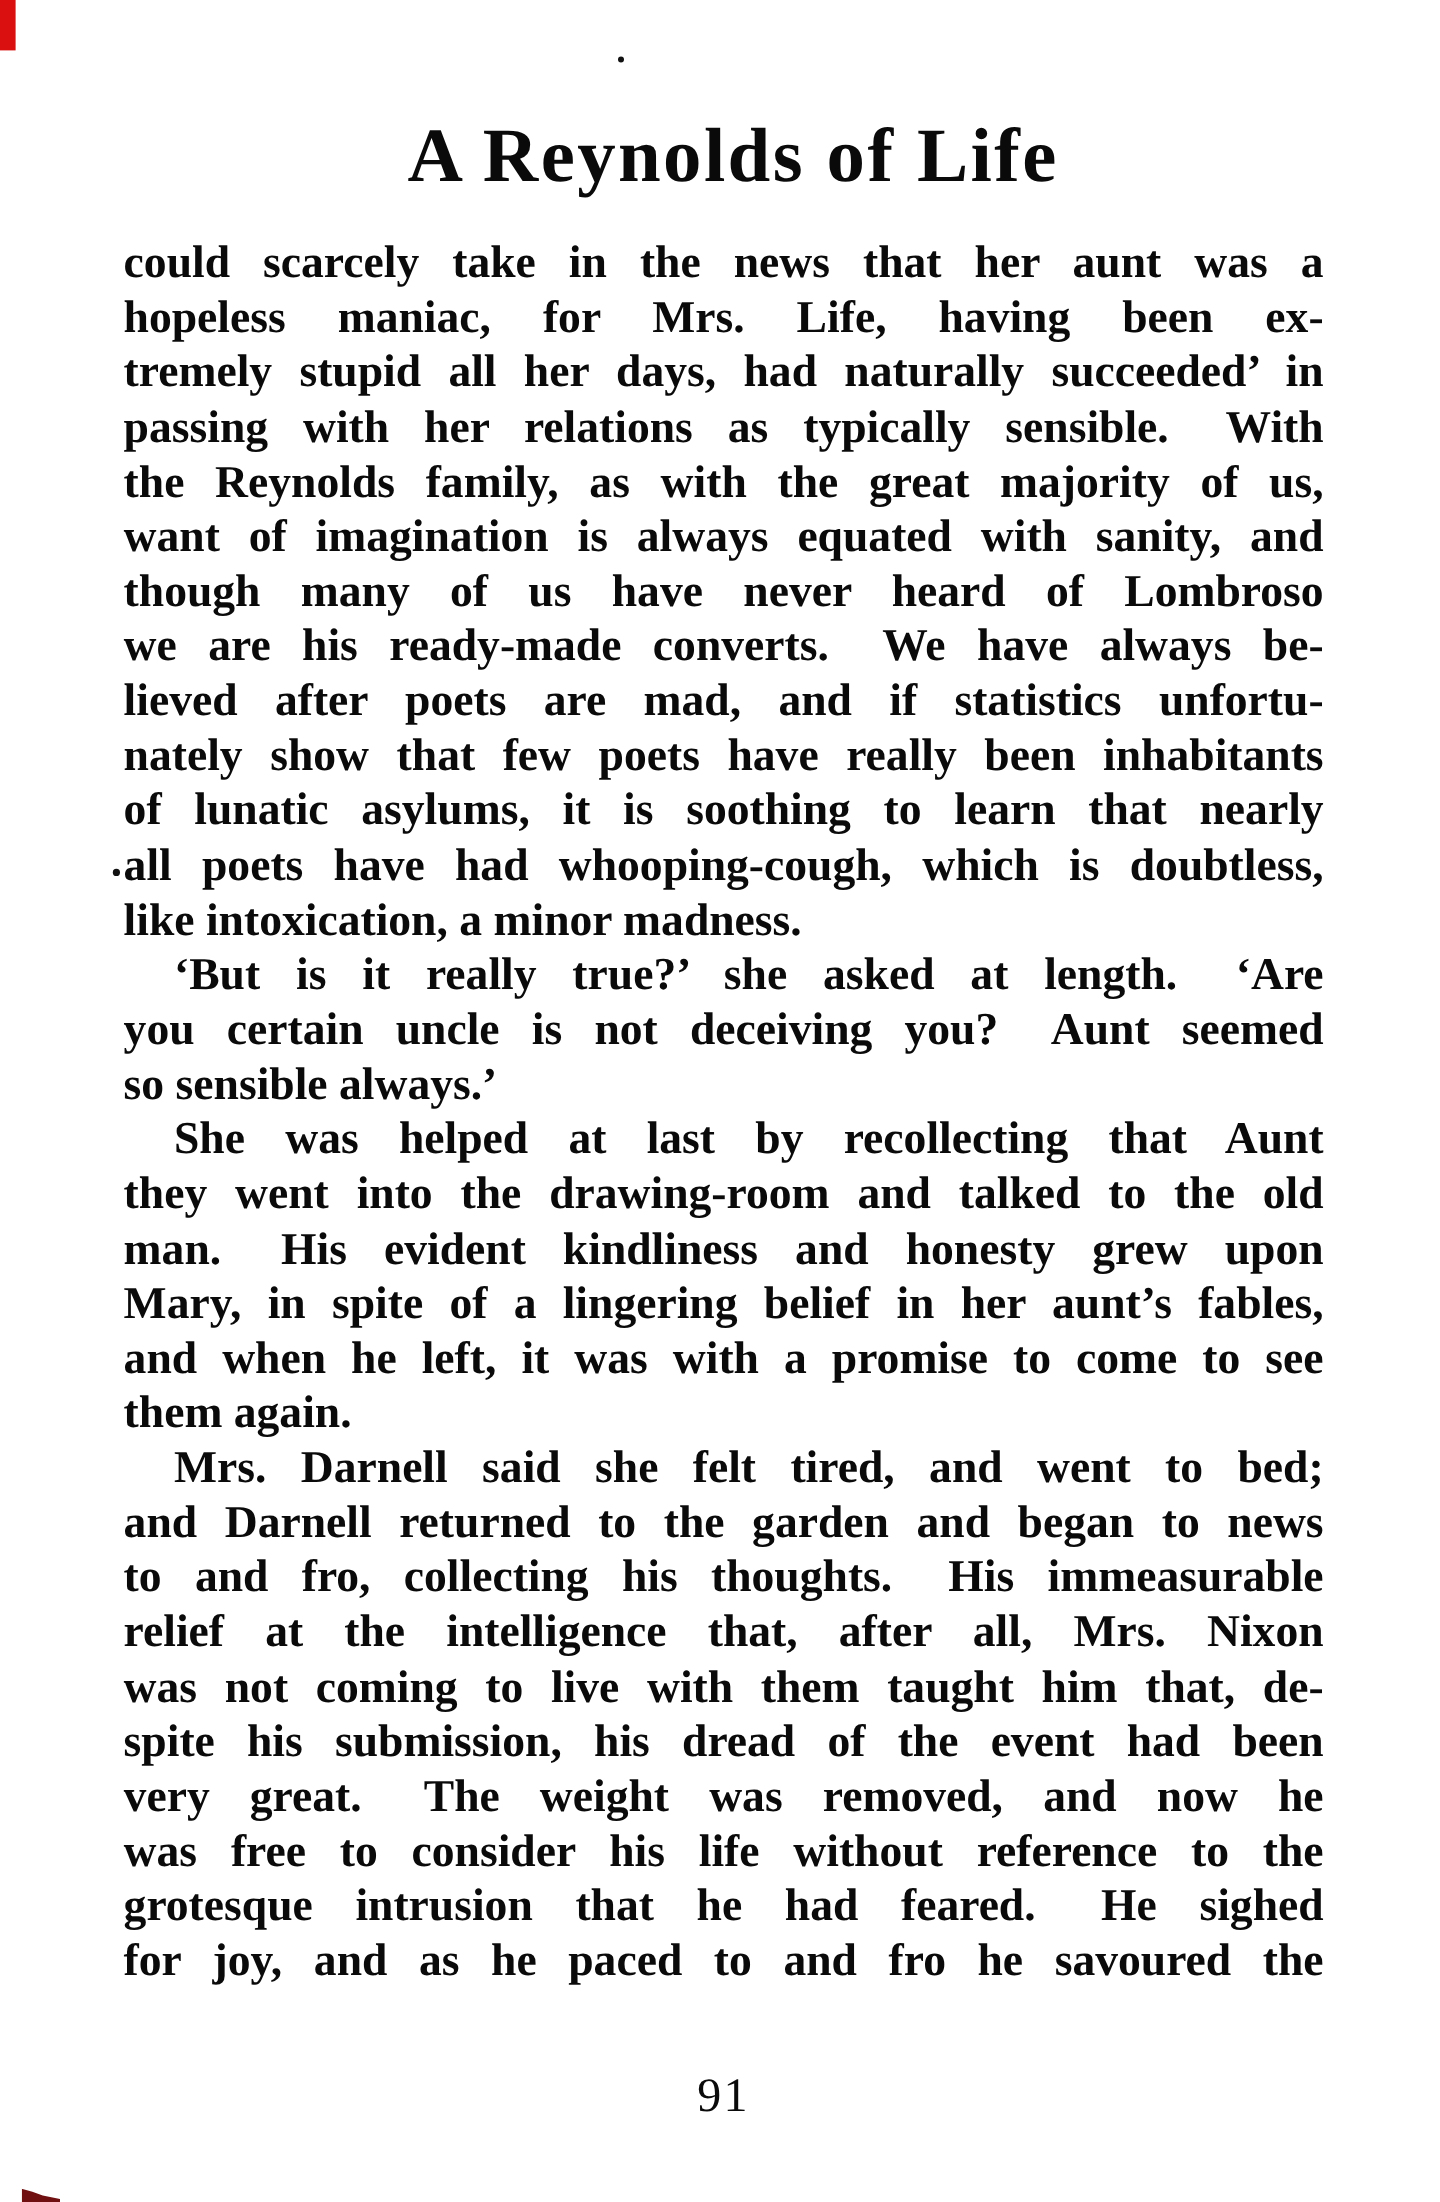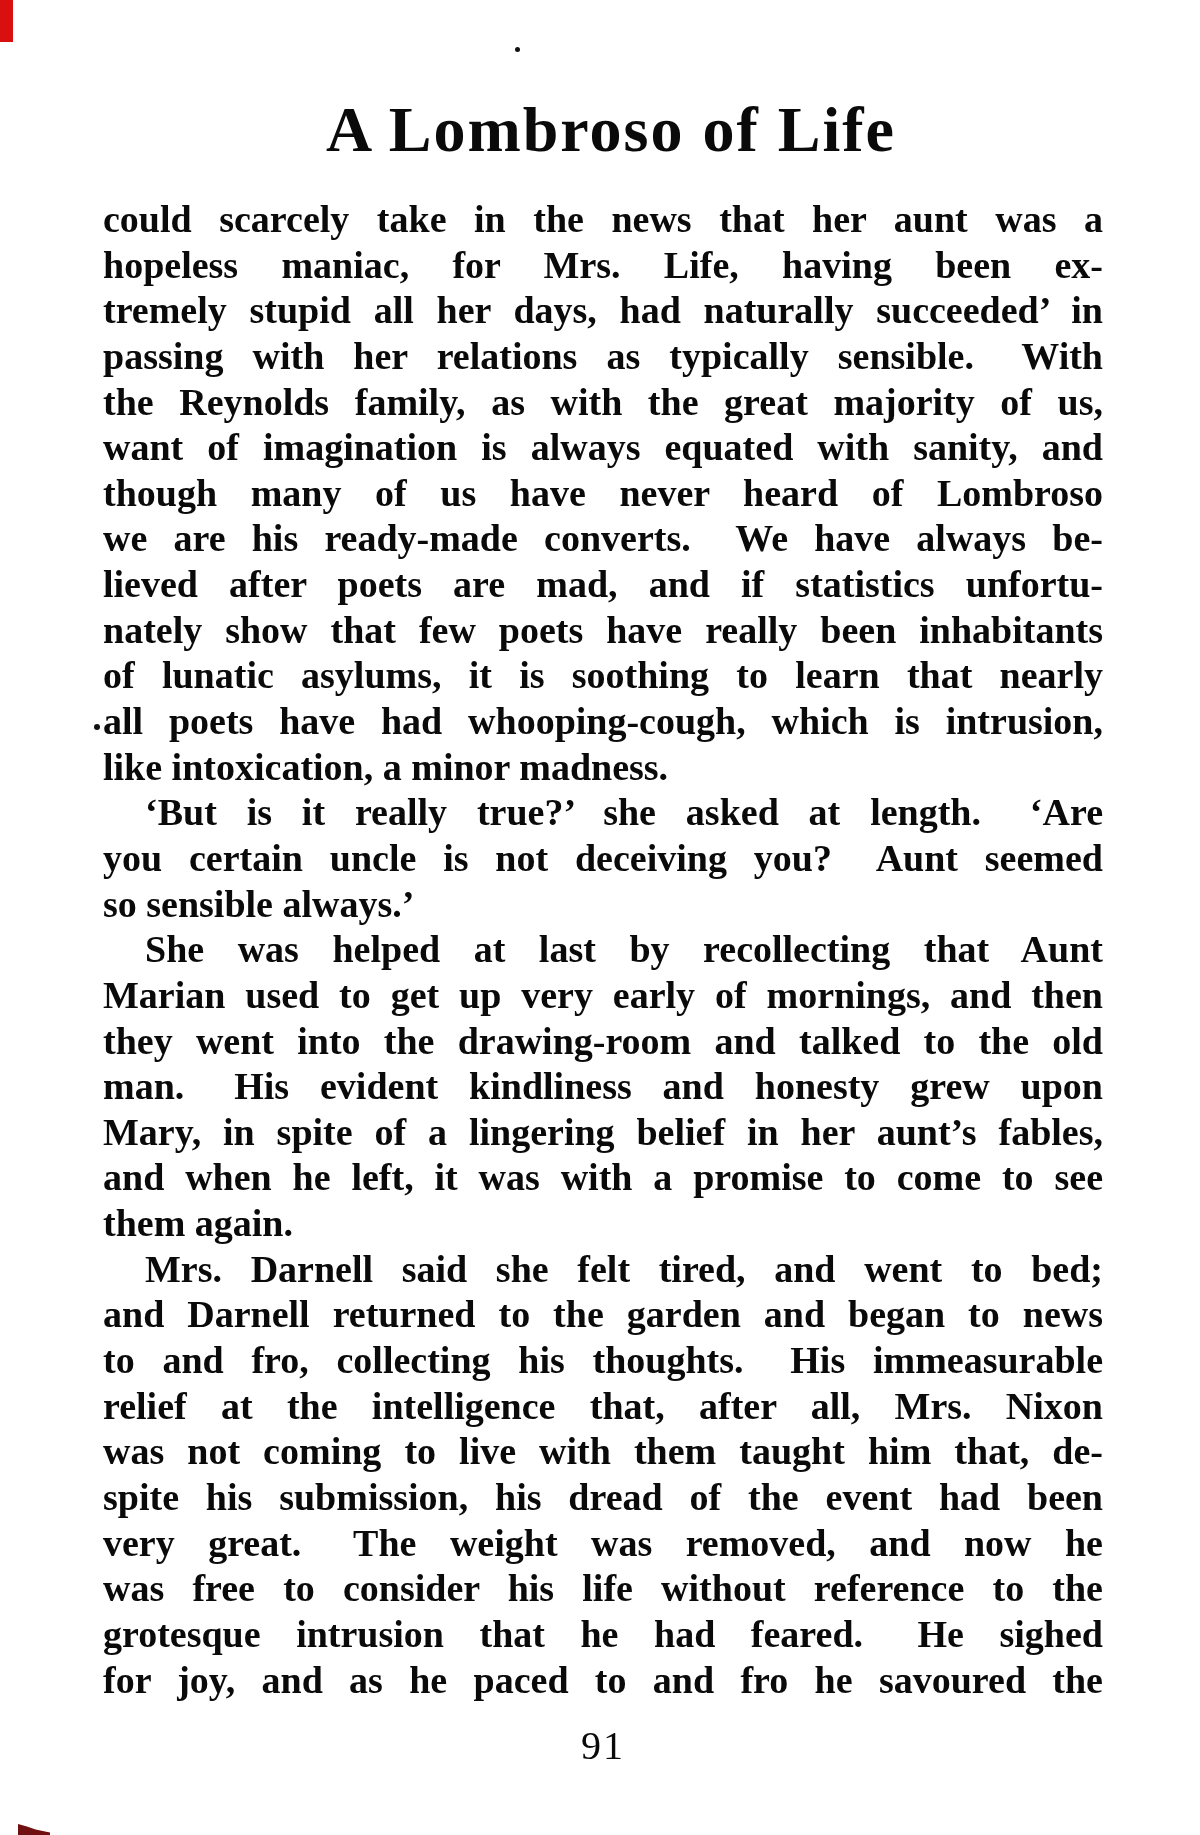--- a/index.html
+++ b/index.html
@@ -109,41 +109,40 @@
 </style>
 </head>
 <body>
 
 <div class="page">
 
   <div class="red-bar"></div>
 
   <div class="speck-top"></div>
 
-  <h1 class="title">A Lombroso of Life</h1>
+  <h1 class="title">A Reynolds of Life</h1>
 
   <div class="body-text" id="body-lines">
       <div class="line justify">could scarcely take in the news that her aunt was a</div>
       <div class="line justify">hopeless maniac, for Mrs. Life, having been ex-</div>
       <div class="line justify">tremely stupid all her days, had naturally succeeded’ in</div>
       <div class="line justify">passing with her relations as typically sensible.  With</div>
       <div class="line justify">the Reynolds family, as with the great majority of us,</div>
       <div class="line justify">want of imagination is always equated with sanity, and</div>
       <div class="line justify">though many of us have never heard of Lombroso</div>
       <div class="line justify">we are his ready-made converts.  We have always be-</div>
       <div class="line justify">lieved after poets are mad, and if statistics unfortu-</div>
       <div class="line justify">nately show that few poets have really been inhabitants</div>
       <div class="line justify">of lunatic asylums, it is soothing to learn that nearly</div>
-      <div class="line justify">all poets have had whooping-cough, which is intrusion,</div>
+      <div class="line justify">all poets have had whooping-cough, which is doubtless,</div>
       <div class="line">like intoxication, a minor madness.</div>
       <div class="line justify indent">‘But is it really true?’ she asked at length.  ‘Are</div>
       <div class="line justify">you certain uncle is not deceiving you?  Aunt seemed</div>
       <div class="line">so sensible always.’</div>
       <div class="line justify indent">She was helped at last by recollecting that Aunt</div>
-      <div class="line justify">Marian used to get up very early of mornings, and then</div>
       <div class="line justify">they went into the drawing-room and talked to the old</div>
       <div class="line justify">man.  His evident kindliness and honesty grew upon</div>
       <div class="line justify">Mary, in spite of a lingering belief in her aunt’s fables,</div>
       <div class="line justify">and when he left, it was with a promise to come to see</div>
       <div class="line">them again.</div>
       <div class="line justify indent">Mrs. Darnell said she felt tired, and went to bed;</div>
       <div class="line justify">and Darnell returned to the garden and began to news</div>
       <div class="line justify">to and fro, collecting his thoughts.  His immeasurable</div>
       <div class="line justify">relief at the intelligence that, after all, Mrs. Nixon</div>
       <div class="line justify">was not coming to live with them taught him that, de-</div>

